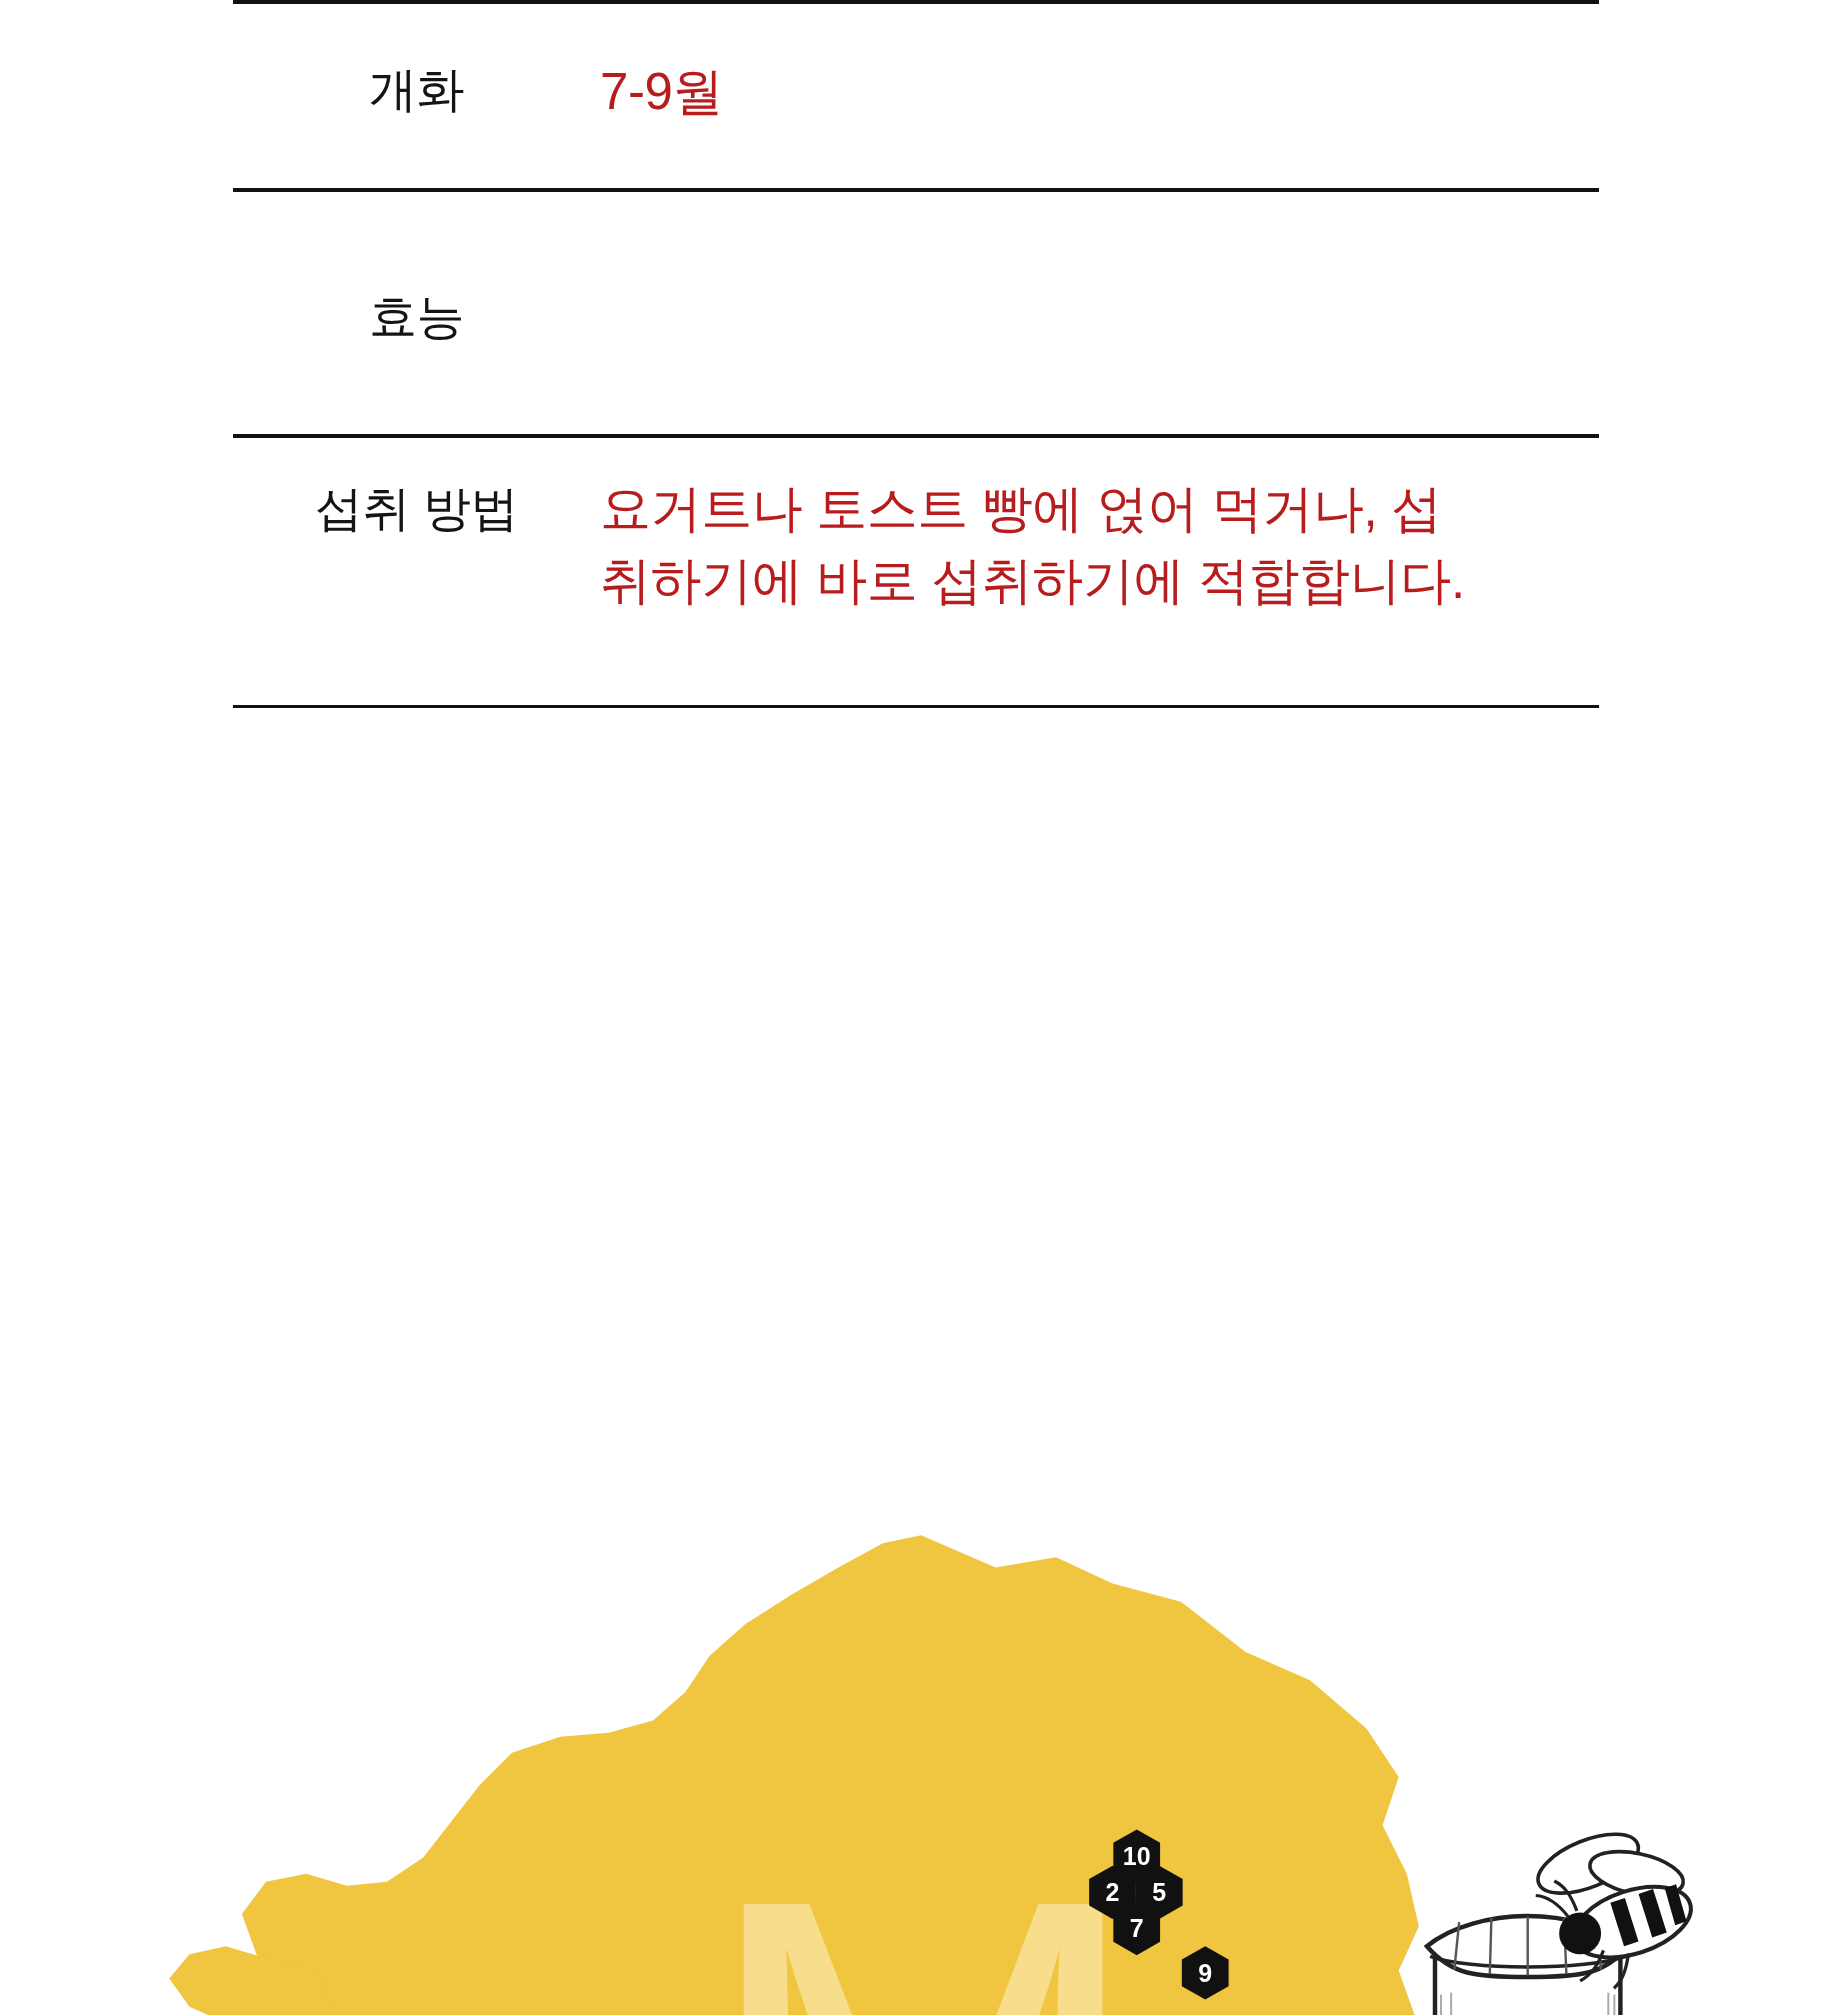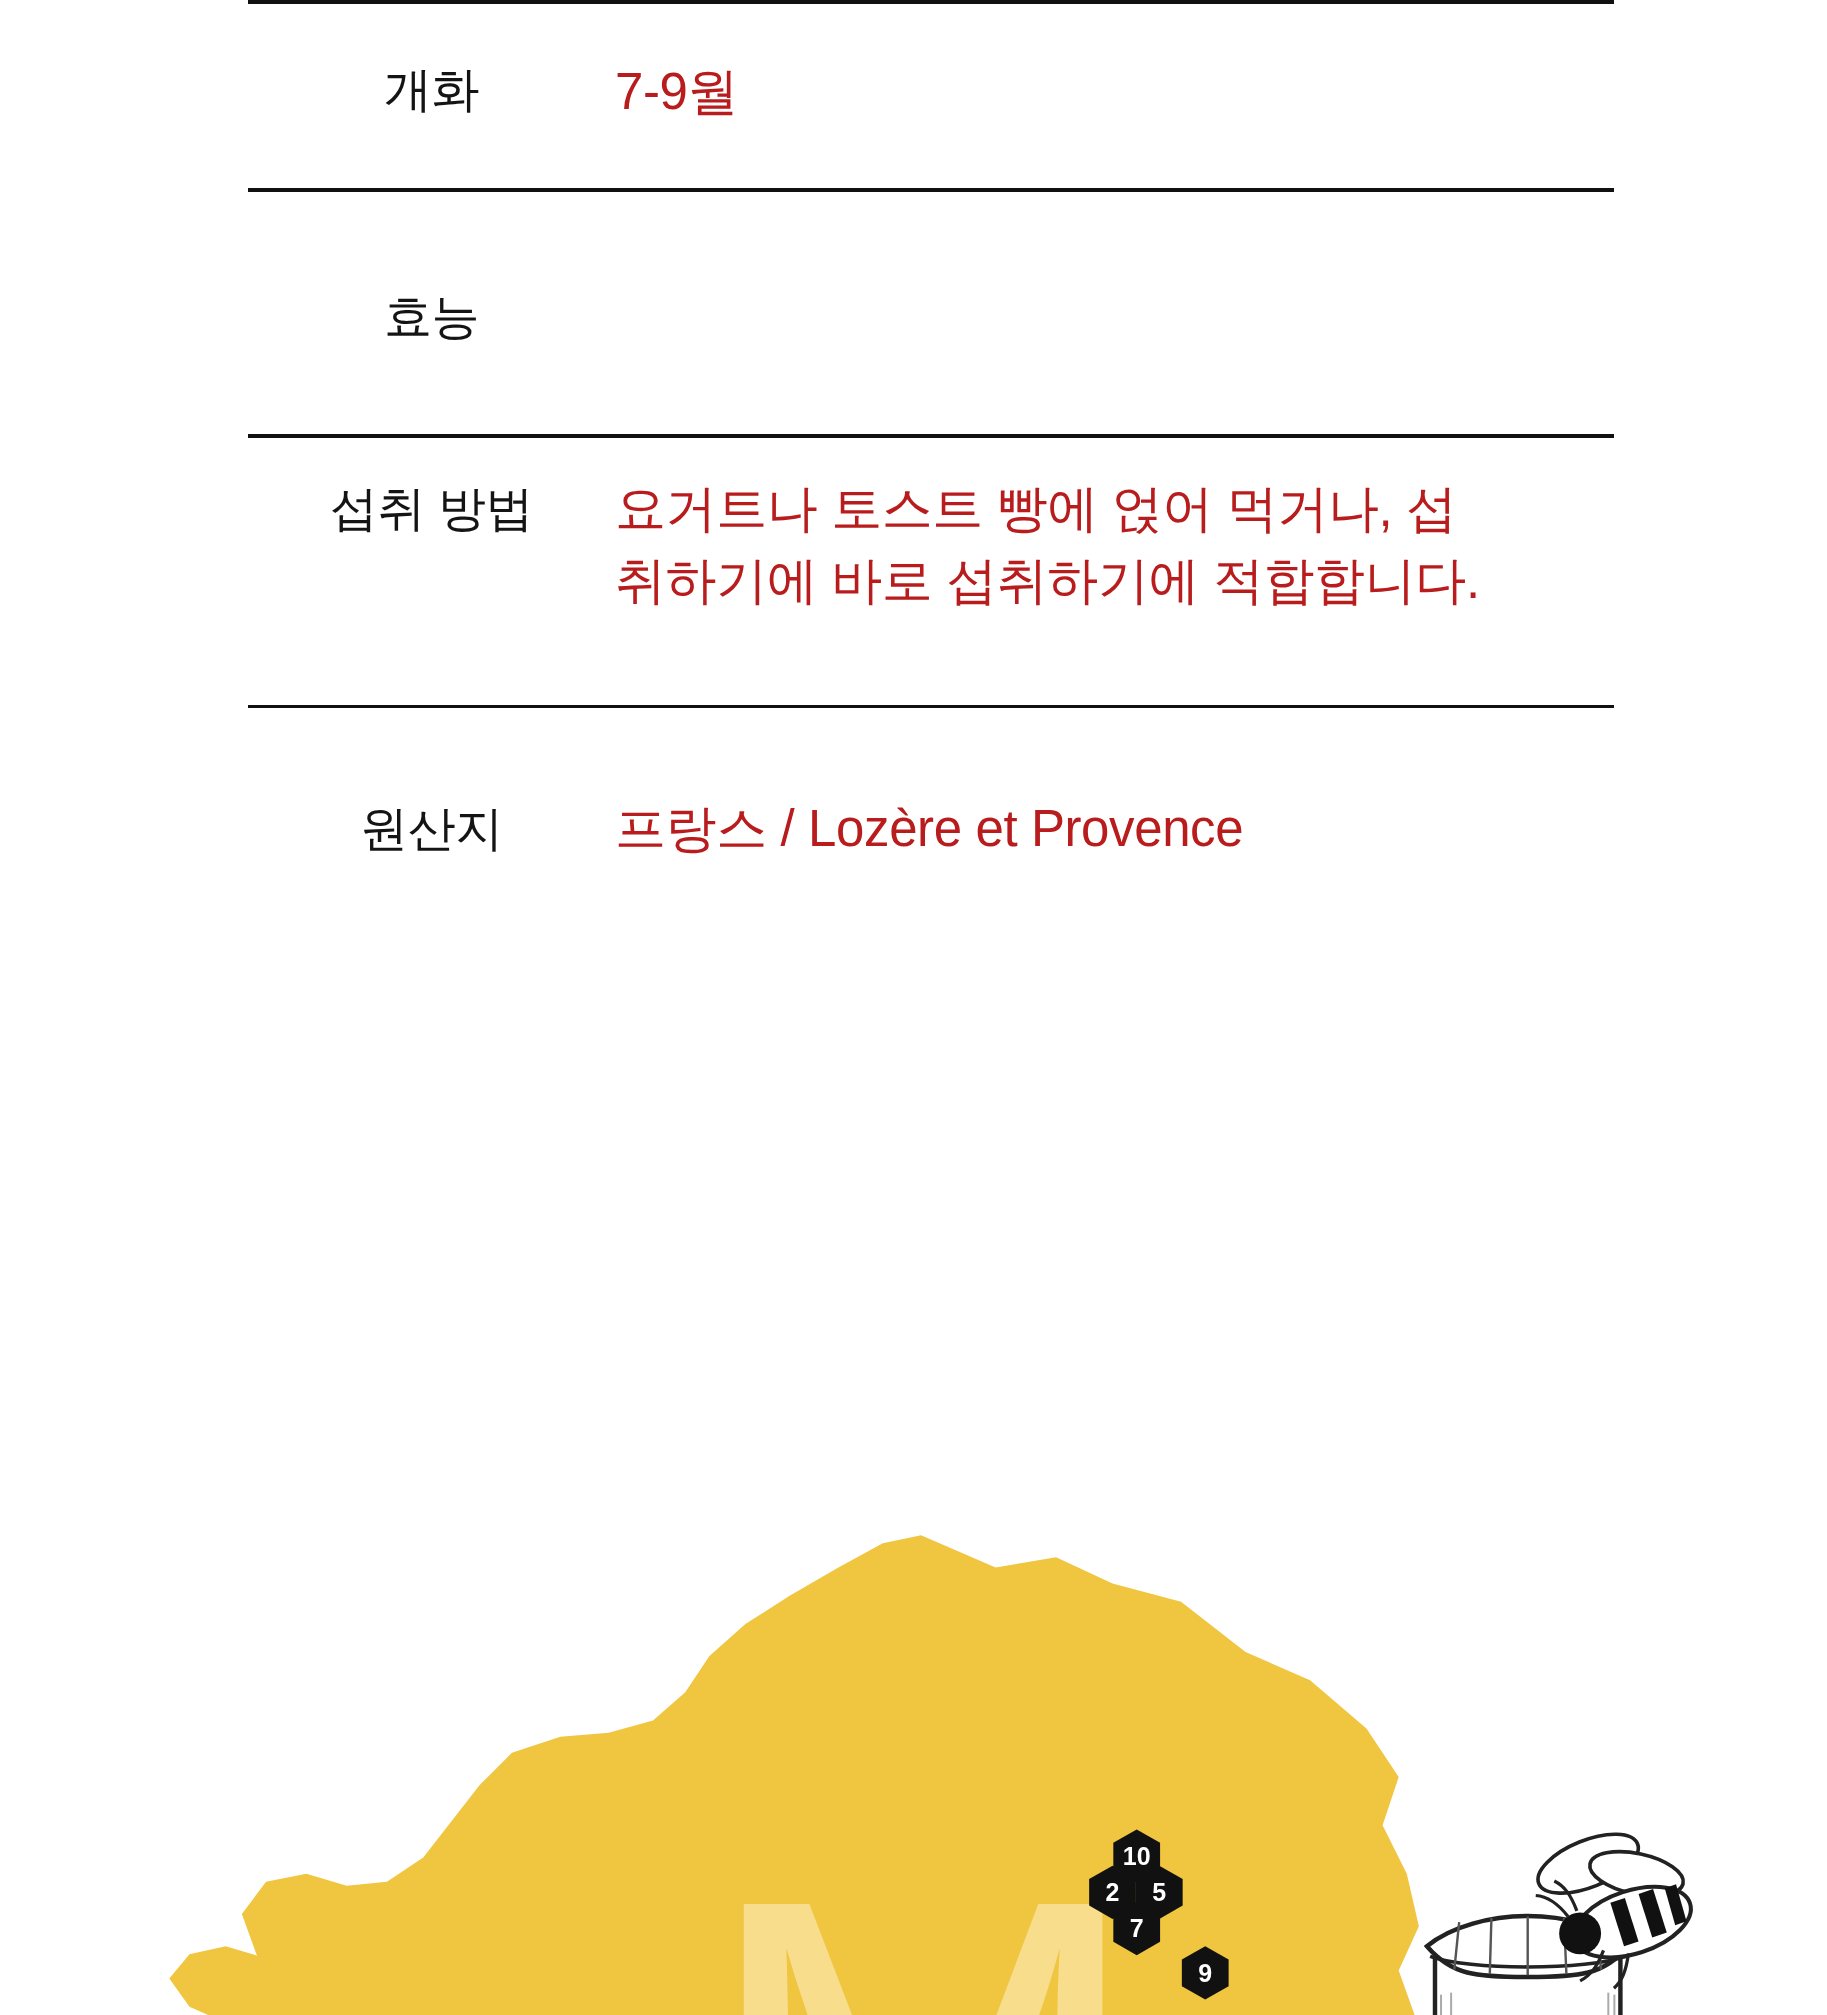--- a/index.html
+++ b/index.html
@@ -20,21 +20,21 @@
   .page {
     position: relative;
     width: 1828px;
     height: 3046px;
     background: #ffffff;
   }
 
   
   .spec-table {
     position: absolute;
-    left: 16px;
+    left: 1px;
     top: 0;
     width: 1602px;
   }
 
   .rule {
     height: 3.6px;
     background: #111111;
     margin-left: 232px;
     width: 1366px;
   }
@@ -105,24 +105,20 @@
 
     <div class="rule"></div>
 
     <div class="row row-intake">
       <div class="row-label">섭취 방법</div>
       <div class="row-value">요거트나 토스트 빵에 얹어 먹거나, 섭취하기에 바로 섭취하기에 적합합니다.</div>
     </div>
 
     <div class="rule"></div>
 
-    <div class="row row-origin">
-      <div class="row-label">원산지</div>
-      <div class="row-value">프랑스 / Lozère et Provence</div>
-    </div>
 
   </div>
 
   <div class="map-figure">
     <svg width="1828" height="1302" viewBox="0 0 4535 3230" xmlns="http://www.w3.org/2000/svg">
 
       <g>
         <path fill="#F0C53F" d="
           M2285 40
           L2470 120

